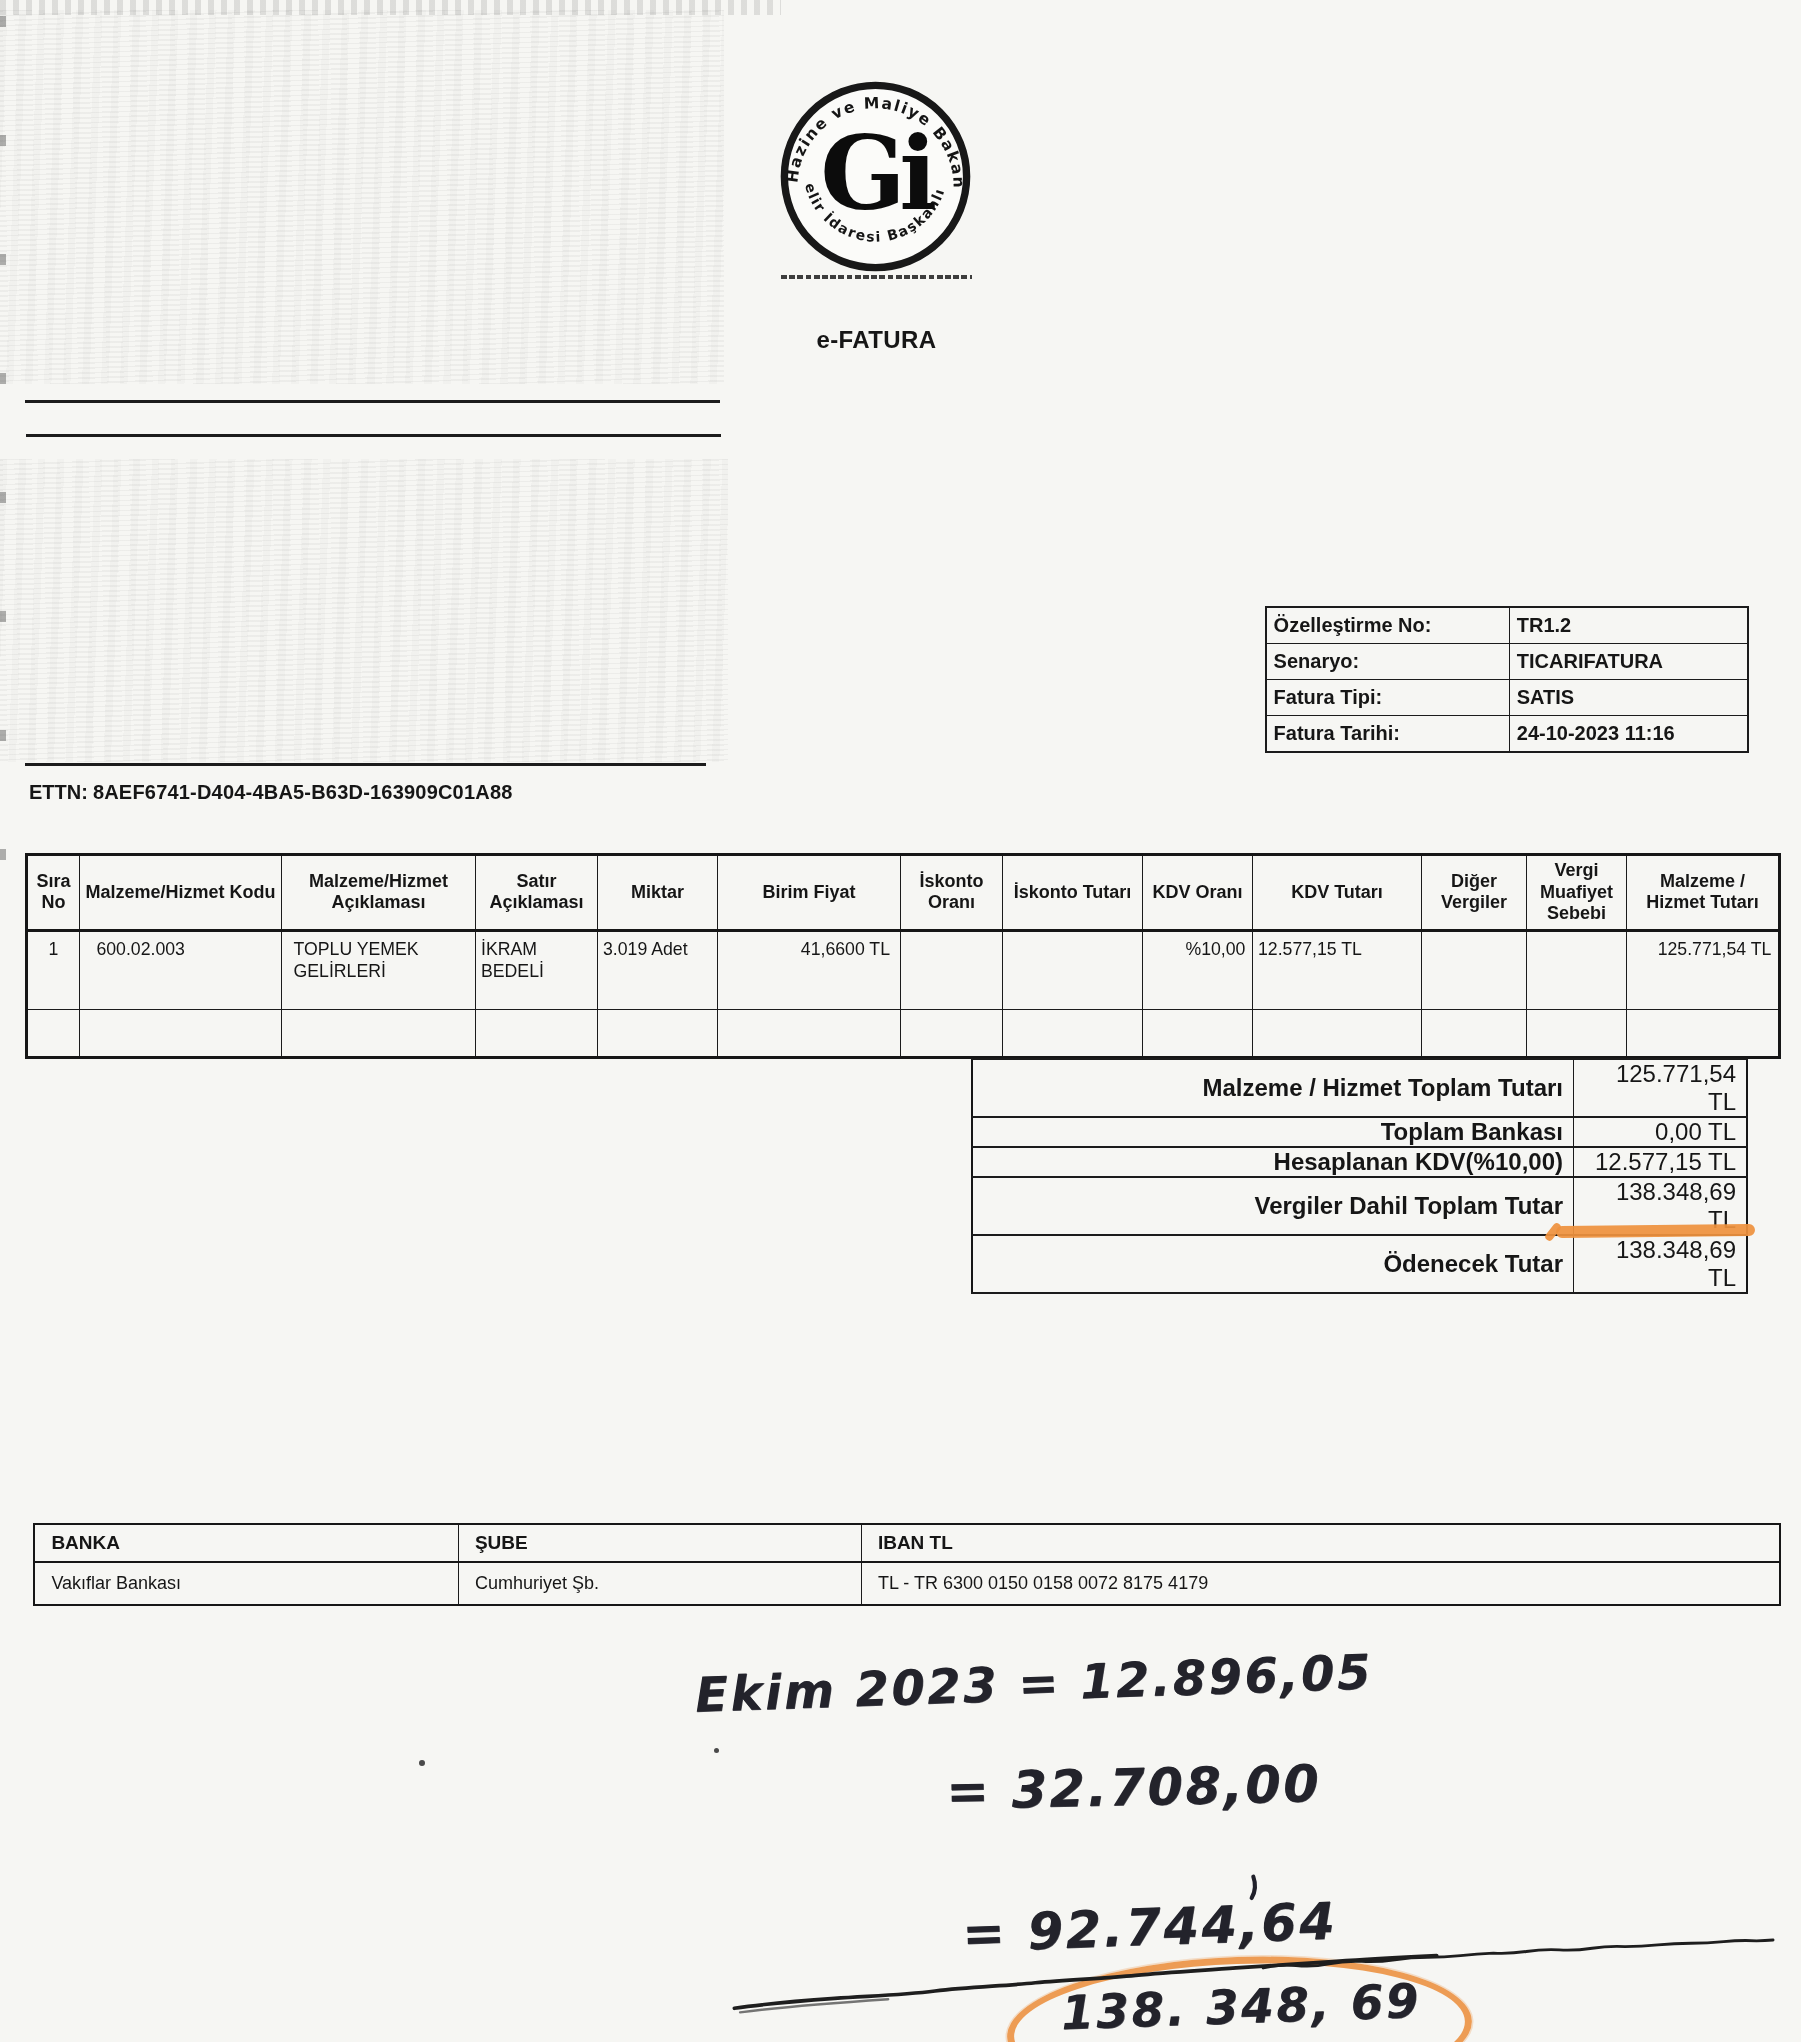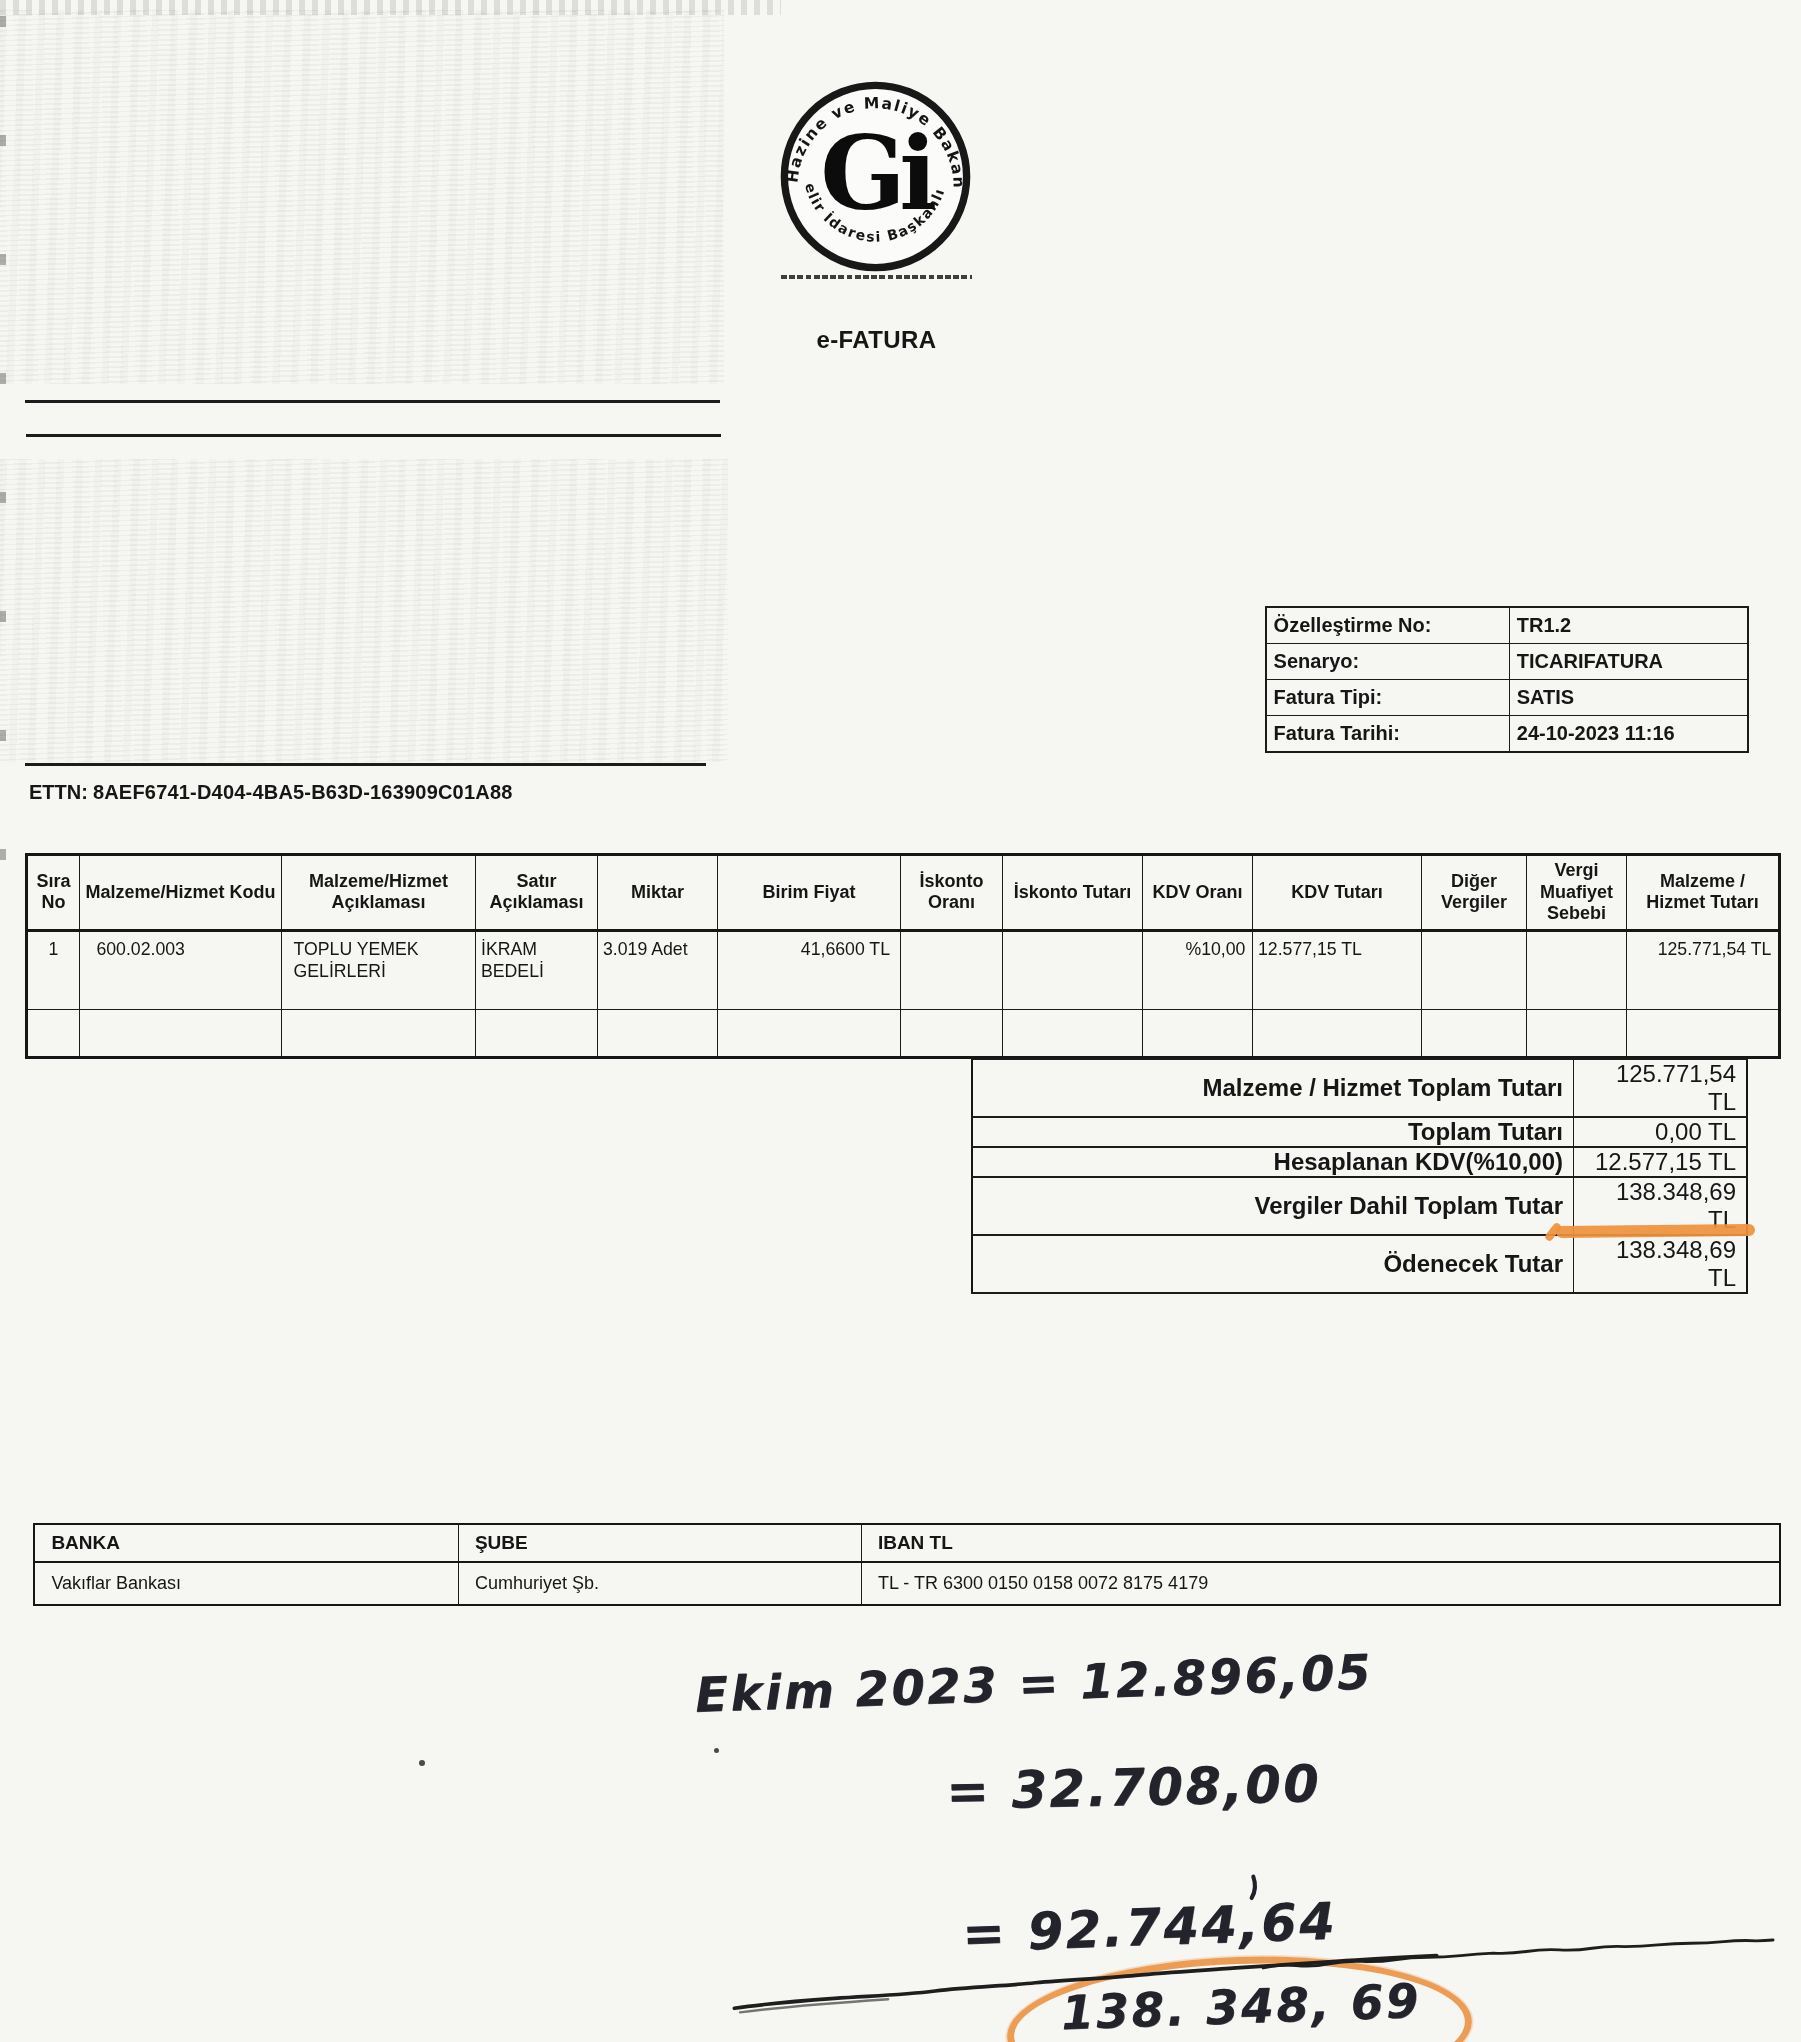--- a/index.html
+++ b/index.html
@@ -200,21 +200,21 @@
     </tbody>
   </table>
 
   <table class="abs totals-table" style="left:971px;top:1058px;">
     <tbody>
       <tr>
         <td class="t-lbl">Malzeme / Hizmet Toplam Tutarı</td>
         <td class="t-val">125.771,54 TL</td>
       </tr>
       <tr>
-        <td class="t-lbl">Toplam Tutarı</td>
+        <td class="t-lbl">Toplam Bankası</td>
         <td class="t-val">0,00 TL</td>
       </tr>
       <tr>
         <td class="t-lbl">Hesaplanan KDV(%10,00)</td>
         <td class="t-val">12.577,15 TL</td>
       </tr>
       <tr>
         <td class="t-lbl">Vergiler Dahil Toplam Tutar</td>
         <td class="t-val">138.348,69 TL</td>
       </tr>

